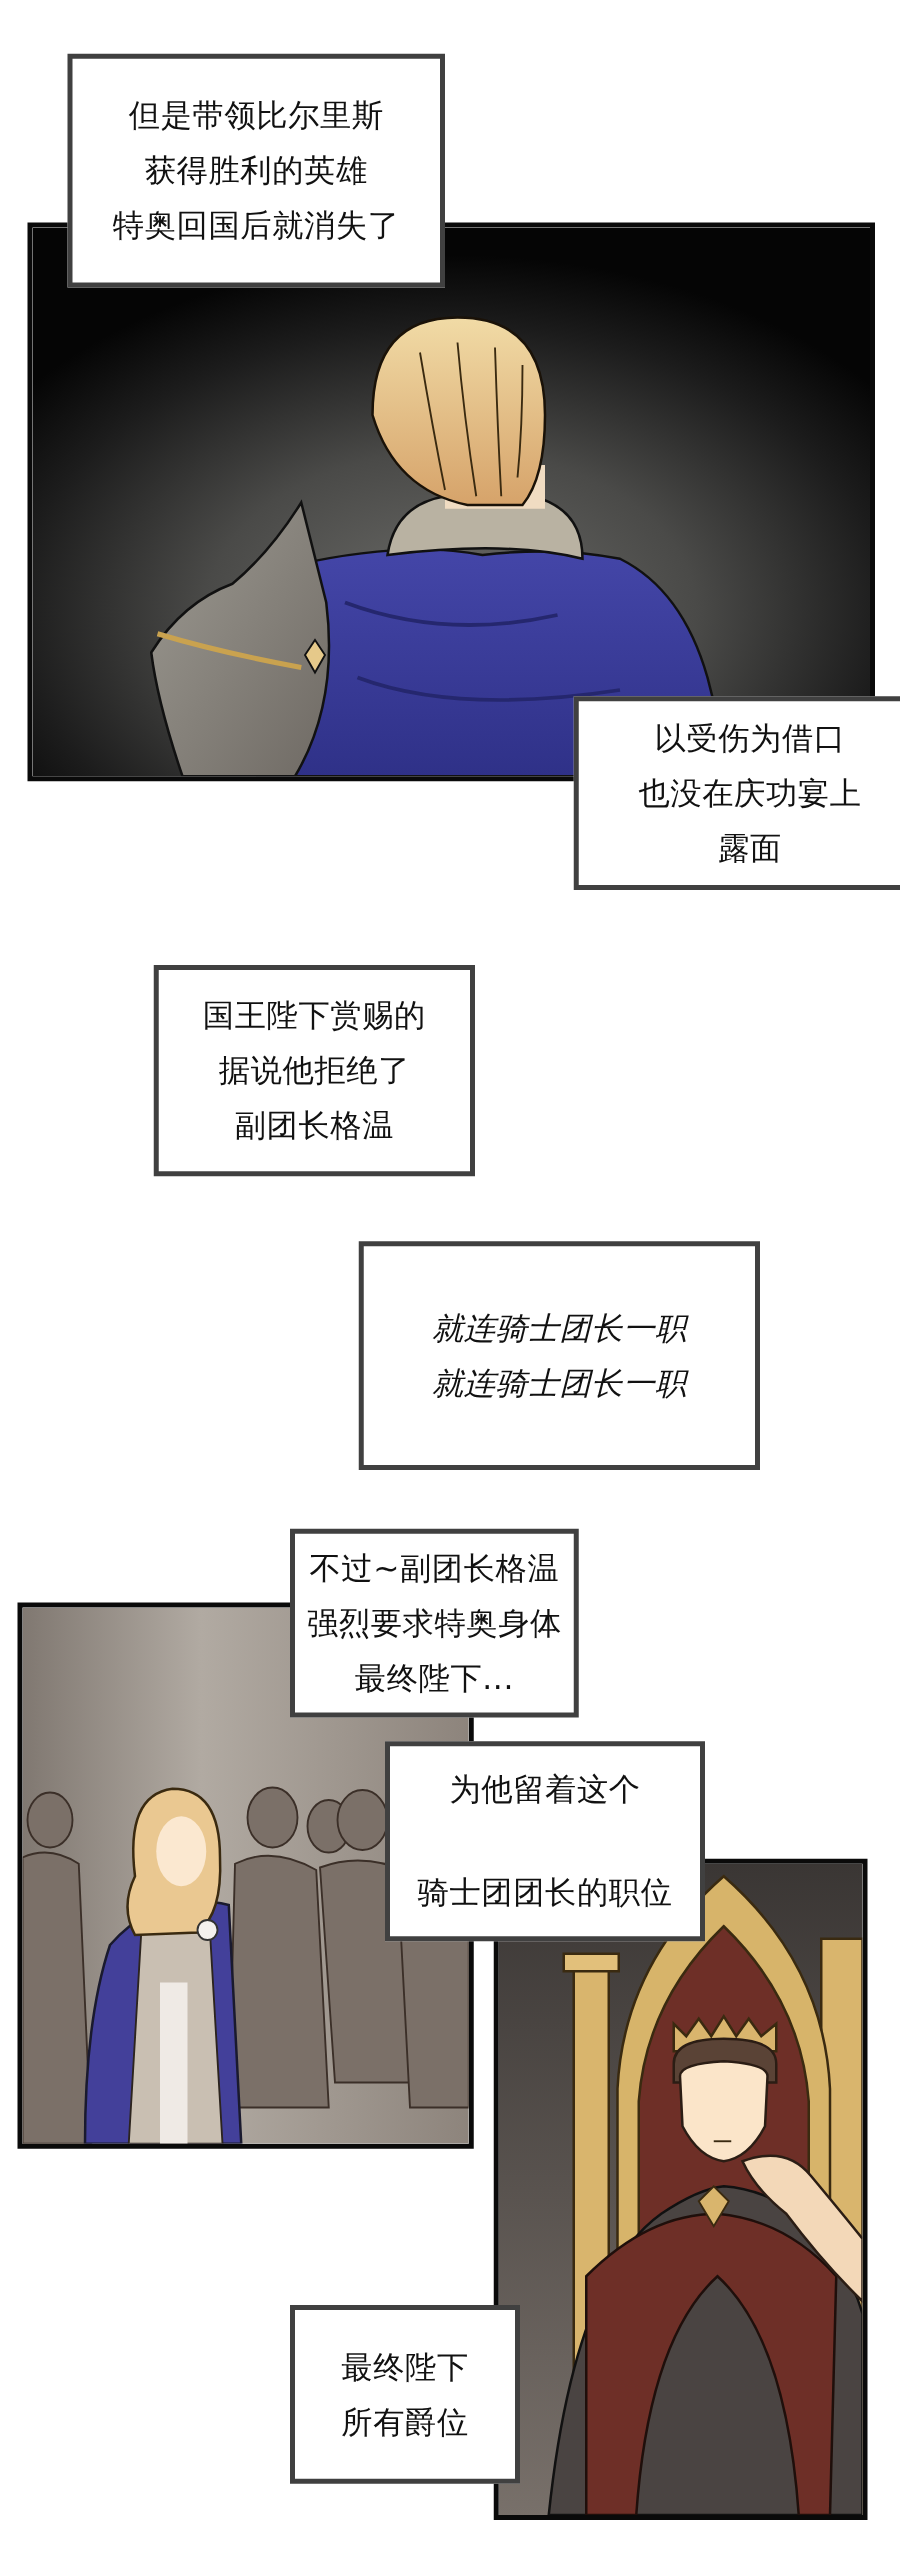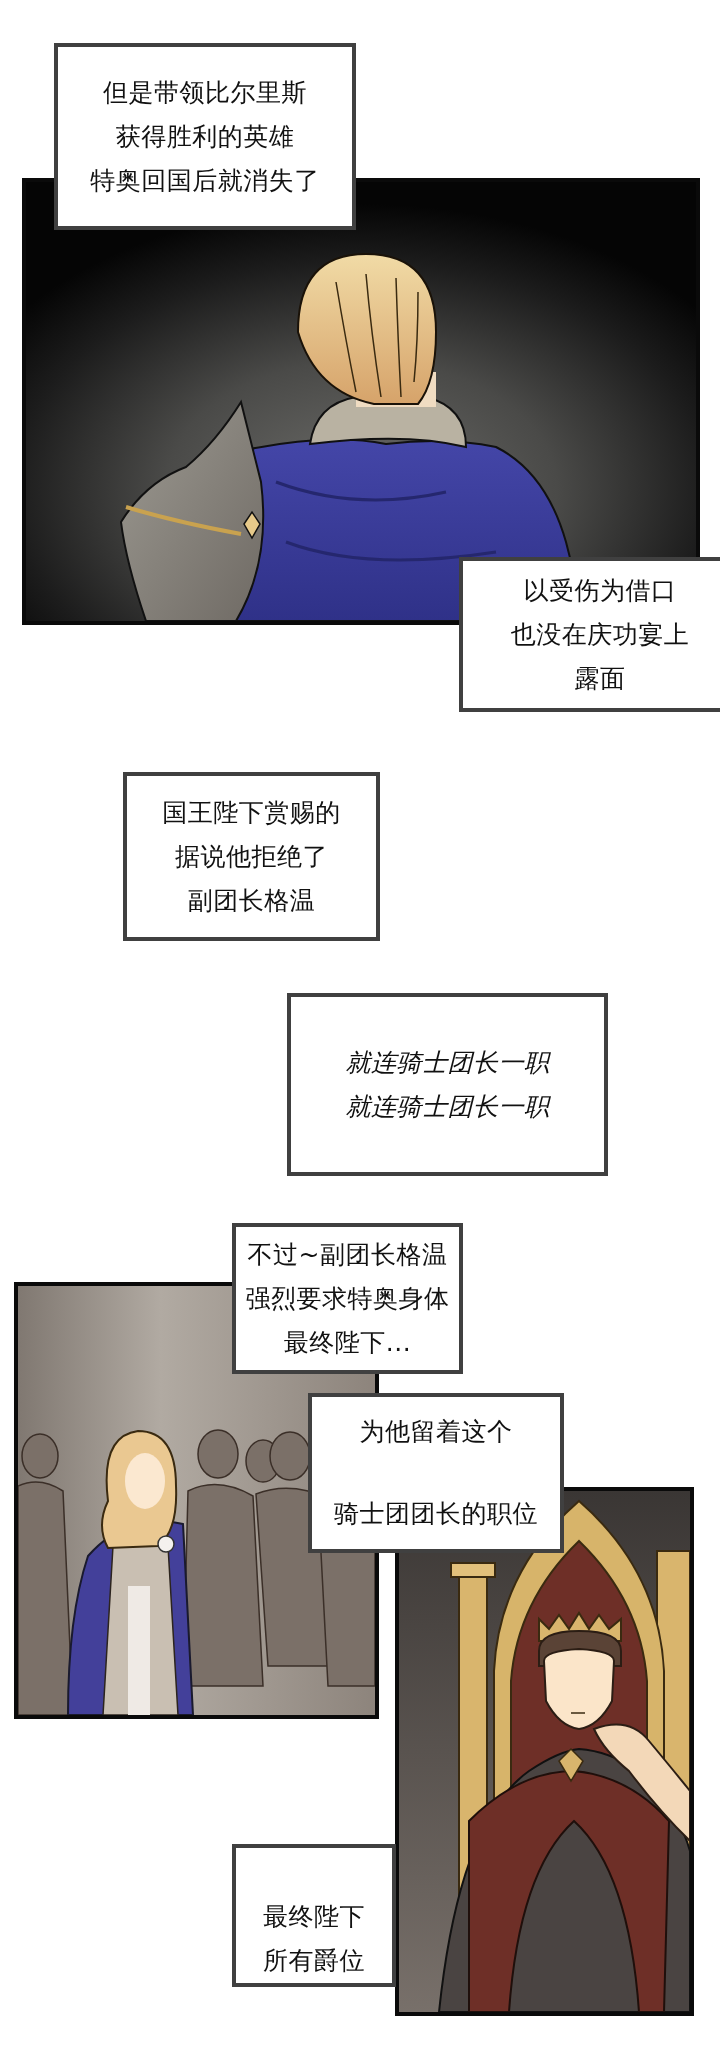--- a/index.html
+++ b/index.html
@@ -144,16 +144,16 @@
   <div class="line">不过~副团长格温</div>
   <div class="line">强烈要求特奥身体</div>
   <div class="line">最终陛下...</div>
 </div>
 
 <div class="caption" style="left:308px; top:1393px; width:256px; height:160px;gap:38px;">
   <div class="line">为他留着这个</div>
   <div class="line">骑士团团长的职位</div>
 </div>
 
-<div class="caption" style="left:232px; top:1844px; width:164px; height:143px;justify-content:flex-end;">
+<div class="caption" style="left:232px; top:1844px; width:184px; height:143px;">
   <div class="line">最终陛下</div>
   <div class="line">所有爵位</div>
 </div>
 
 </body></html>

